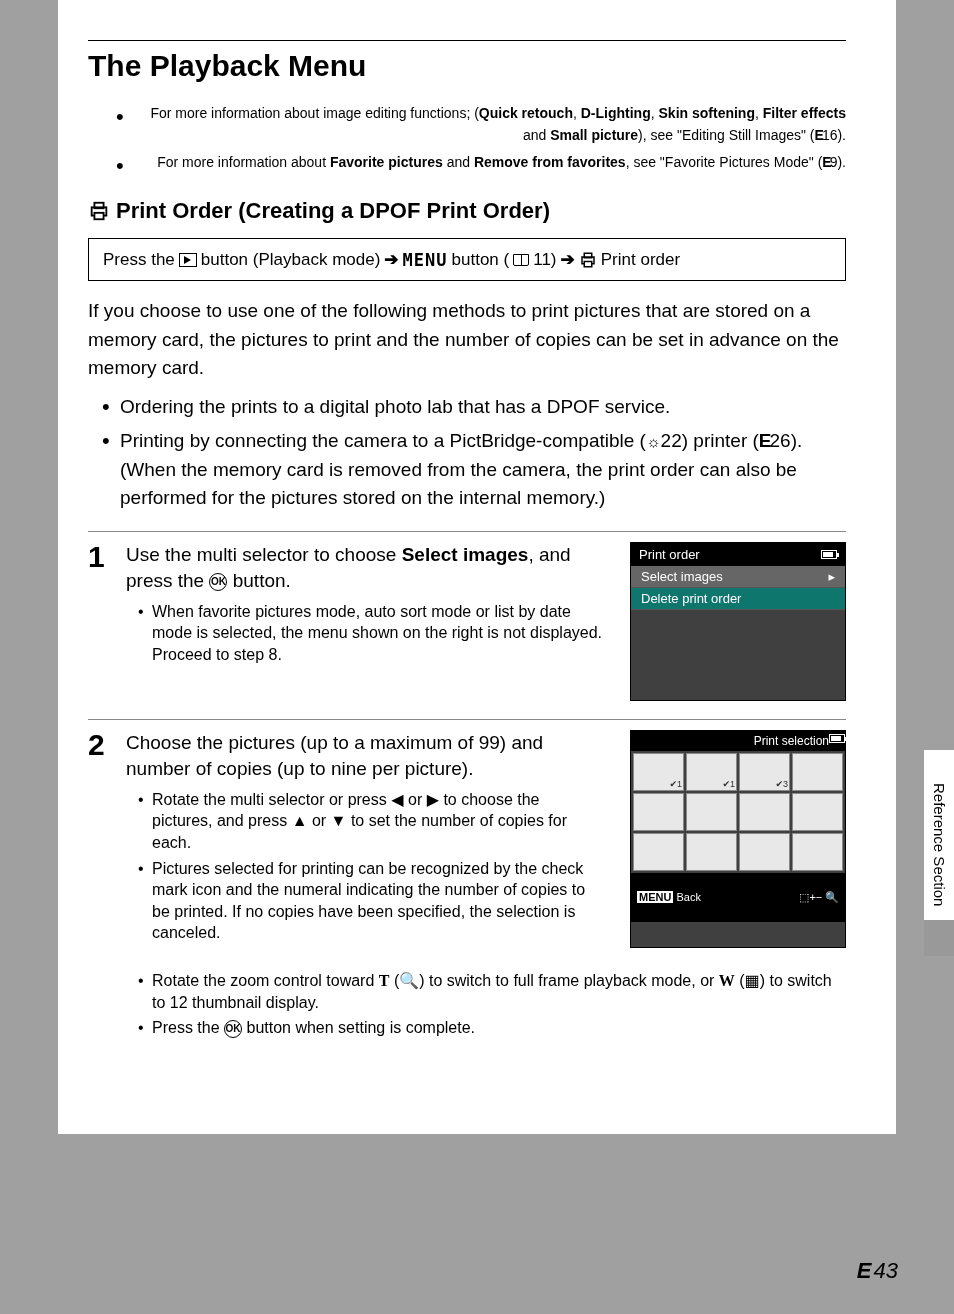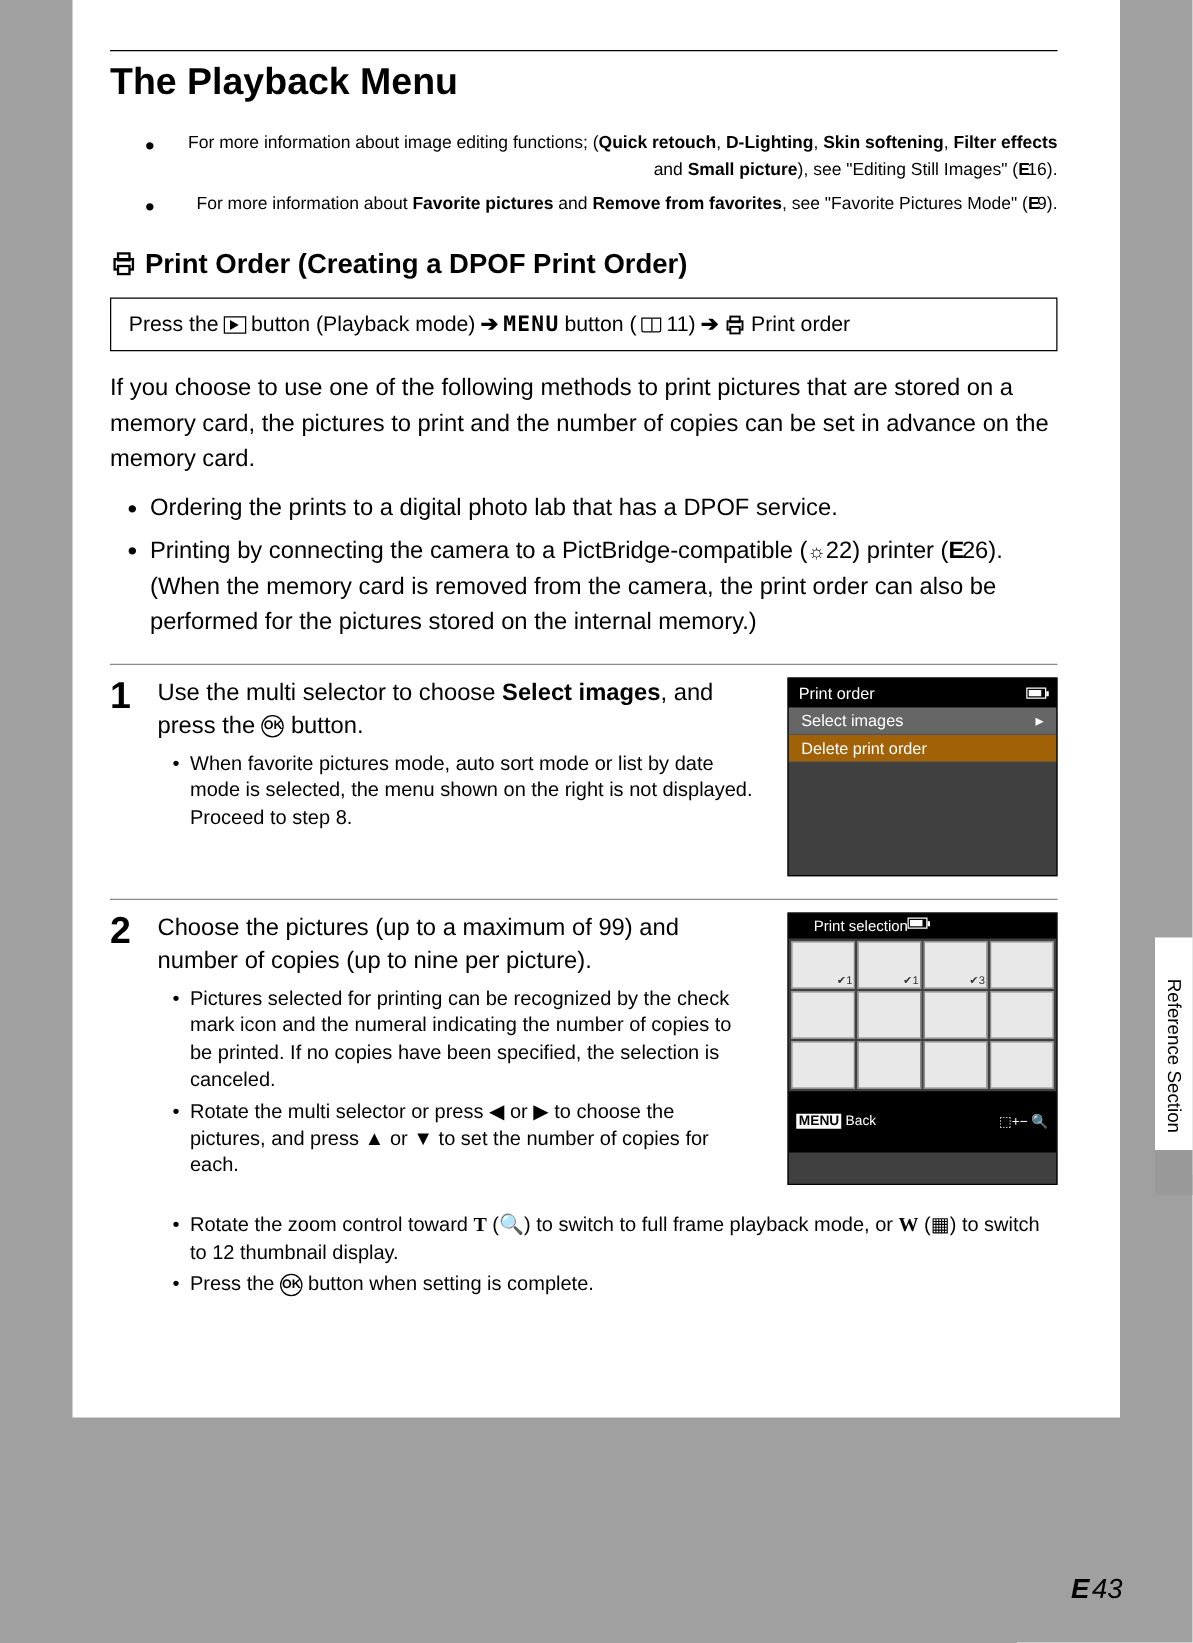--- a/index.html
+++ b/index.html
@@ -42,25 +42,25 @@
   .step { display: flex; gap: 14px; font-size: 19px; }
   .step-num { font-size: 30px; font-weight: bold; line-height: 1; width: 24px;}
   .step-body { flex: 1; display:flex; gap:18px;}
   .step-text { flex:1; }
   .step-title { font-size: 19px; line-height:1.4; margin-bottom:6px;}
   .step-sublist { font-size: 16px; line-height:1.35; margin-left: 12px;}
   .step-sublist li { list-style:none; position:relative; padding-left:14px; margin-bottom:4px;}
   .step-sublist li::before{content:"•"; position:absolute; left:0;}
   .screen { width: 216px; flex-shrink:0; background:#1c1c1c; color:#fff; font-size:13px; border:1px solid #000;}
   .screen-header { background:#000; padding:4px 8px; display:flex; justify-content:space-between; align-items:center;}
-  .screen-item { padding:3px 10px; background:#a16207; border-bottom:1px solid #555;}
+  .screen-item { padding:3px 10px; background:#0f766e; border-bottom:1px solid #555;}
   .screen-item.selected { background:#666; display:flex; justify-content:space-between;}
   .screen-fill { height:90px; background:#404040;}
   .screen2 { width:216px; flex-shrink:0; border:1px solid #000; background:#404040; color:#fff; font-size:12px;}
-  .screen2-header{background:#000; padding:3px 20px; display:flex; justify-content:flex-start;}
+  .screen2-header{background:#000; padding:3px 0; display:flex; justify-content:flex-end;}
   .screen2-grid { display:grid; grid-template-columns:repeat(4,1fr); gap:2px; padding:2px; background:#404040;}
   .thumb { height:38px; background:#e8e8e8; border:1px solid #888; display:flex; align-items:flex-end; justify-content:flex-end; padding:1px; font-size:9px; color:#333;}
   .screen2-footer{background:#000; padding:18px 6px; display:flex; justify-content:space-between; font-size:11px;}
   .ok-icon { display:inline-block; width:18px; height:18px; border:1.8px solid #000; border-radius:50%; font-size:10px; font-weight:bold; text-align:center; line-height:15px; vertical-align:middle;}
   .section-ref-icon { font-weight:bold; letter-spacing:-2px;}
   .light-icon { display:inline-block; font-size:16px;}
   .keycap { font-family: "Times New Roman", serif; font-weight:bold;}
   .tri { display:inline-block; }
   .side-tab { position:absolute; right:0; top:750px; width:30px; height:190px; background:#fff; display:flex; align-items:center; justify-content:center;}
   .side-tab span { writing-mode: vertical-rl; font-size:15px;}
@@ -150,22 +150,22 @@
 
   <div class="hr-mid"></div>
 
   <div class="step">
     <div class="step-num">2</div>
     <div class="step-body" style="flex-direction:column;">
       <div style="display:flex; gap:34px;">
         <div class="step-text">
           <p class="step-title">Choose the pictures (up to a maximum of 99) and number of copies (up to nine per picture).</p>
           <ul class="step-sublist">
+            <li><span>Rotate the multi selector or press </span><span class="tri">◀</span><span> or </span><span class="tri">▶</span><span> to choose the pictures, and press </span><span class="tri">▲</span><span> or </span><span class="tri">▼</span><span> to set the number of copies for each.</span></li>
             <li>Pictures selected for printing can be recognized by the check mark icon and the numeral indicating the number of copies to be printed. If no copies have been specified, the selection is canceled.</li>
-            <li><span>Rotate the multi selector or press </span><span class="tri">◀</span><span> or </span><span class="tri">▶</span><span> to choose the pictures, and press </span><span class="tri">▲</span><span> or </span><span class="tri">▼</span><span> to set the number of copies for each.</span></li>
           </ul>
         </div>
         <div class="screen2">
           <div class="screen2-header">
             <span>Print selection</span>
             <span class="battery"></span>
           </div>
           <div class="screen2-grid">
             <div class="thumb">✔1</div>
             <div class="thumb">✔1</div>

